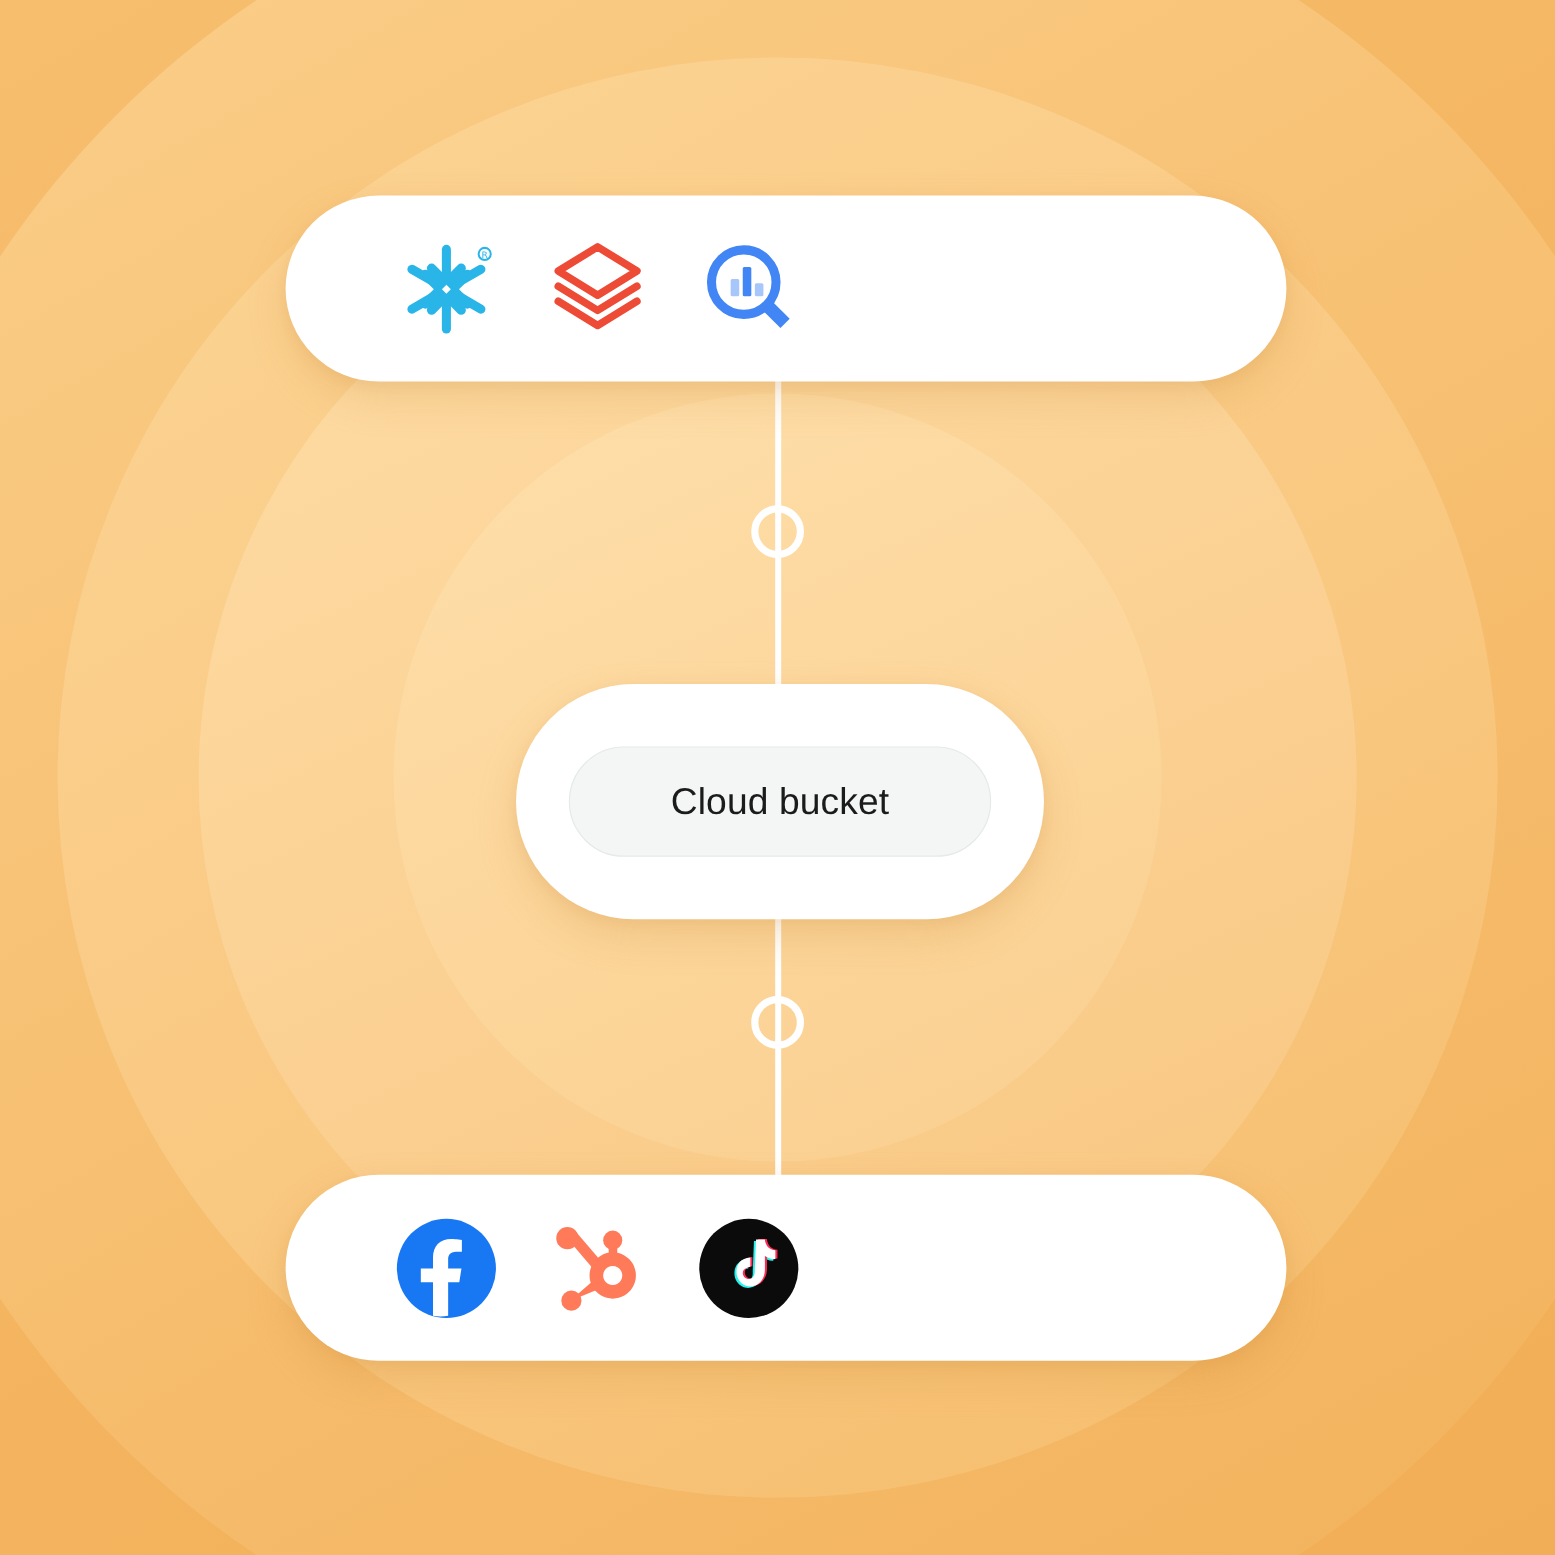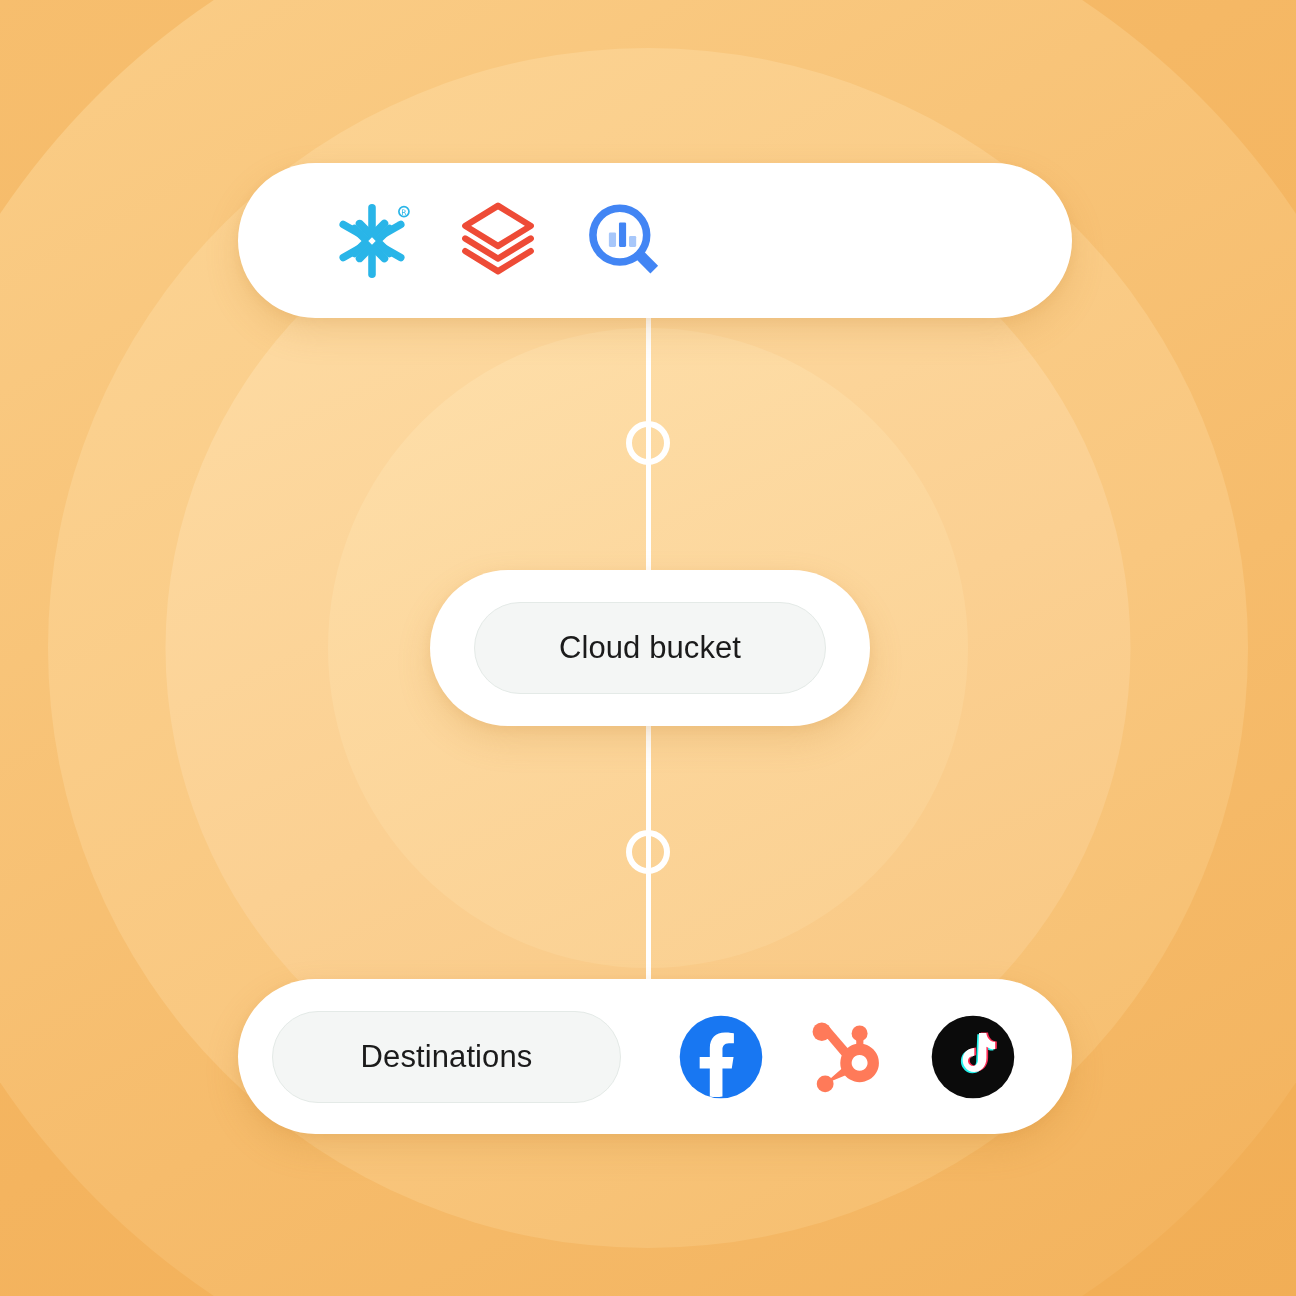--- a/index.html
+++ b/index.html
@@ -86,21 +86,21 @@
                 0 3px 10px rgba(197, 130, 45, 0.10);
   }
   .card-warehouse {
     left: 238px;  top: 163px;
     width: 834px; height: 155px;
     padding-left: 34px;
     box-sizing: border-box;
   }
   .card-bucket {
     left: 430px;  top: 570px;
-    width: 440px; height: 156px;
+    width: 440px; height: 196px;
     padding-left: 44px;
     box-sizing: border-box;
   }
   .card-destinations {
     left: 238px;  top: 979px;
     width: 834px; height: 155px;
     padding-left: 34px;
     box-sizing: border-box;
   }
 
@@ -207,21 +207,20 @@
       </div>
 
     </div>
   </div>
 
   <div class="card card-bucket">
     <div class="pill pill-bucket">Cloud bucket</div>
   </div>
 
   <div class="card card-destinations">
-    <div class="pill pill-destinations">Destinations</div>
 
     <div class="logo-row">
 
       <div class="logo">
         <svg width="86" height="86" viewBox="0 0 100 100" aria-hidden="true">
           <circle cx="50" cy="50" r="48" fill="#1877F2"></circle>
           <path d="M62.5 63.5 L64.6 50 H51.7 V41.2 c0 -3.7 1.8 -7.3 7.6 -7.3 H65 V22.4 s-5.3 -0.9 -10.4 -0.9 c-10.6 0 -17.6 6.4 -17.6 18.1 V50 H25.2 v13.5 H37 V96 a47 47 0 0 0 14.7 0 V63.5 z" fill="#ffffff"></path>
         </svg>
       </div>
 

